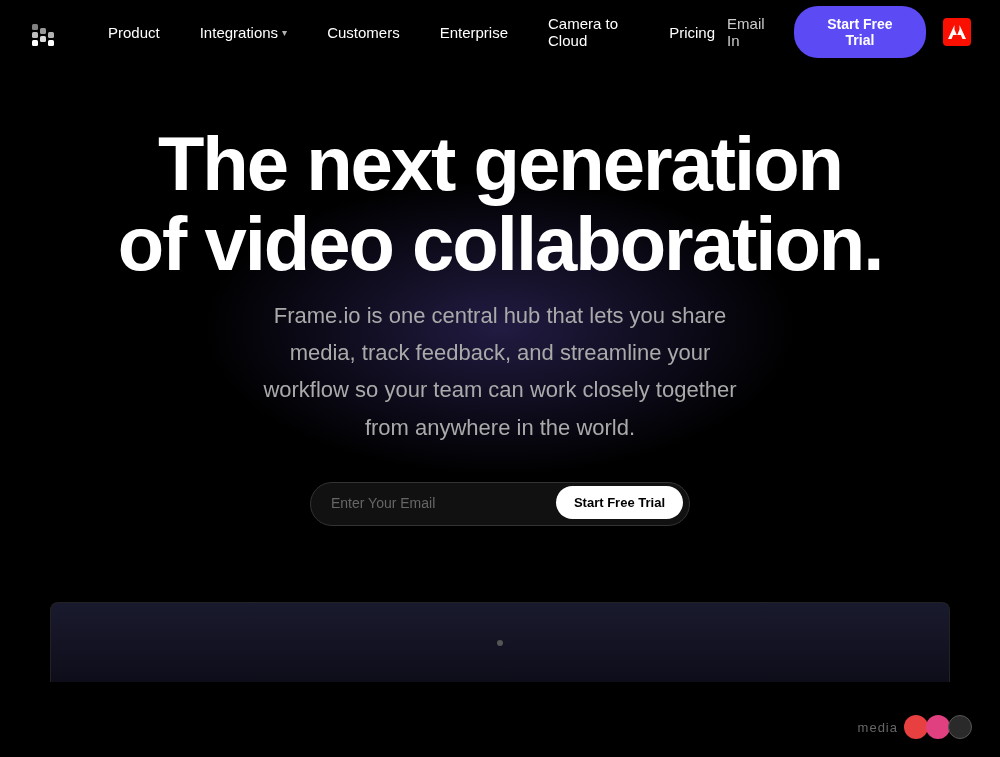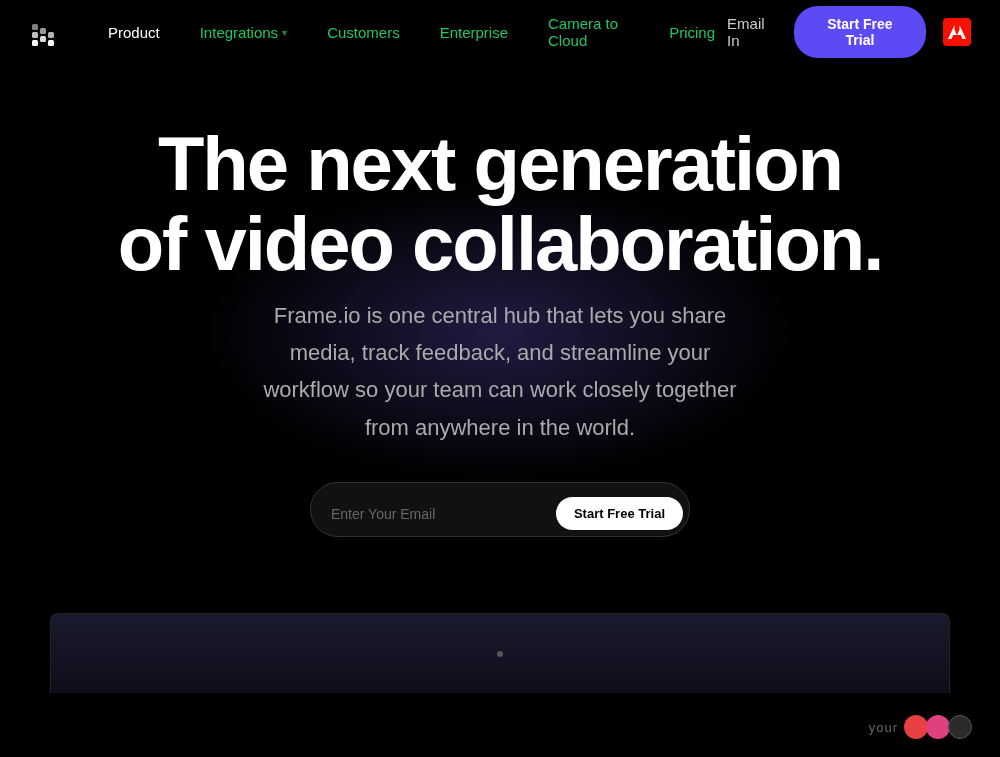--- a/index.html
+++ b/index.html
@@ -42,21 +42,21 @@
       height: 36px;
     }
 
     .nav-links {
       display: flex;
       align-items: center;
       gap: 16px;
     }
 
     .nav-link {
-      color: #22c55e;
+      color: #ffffff;
       text-decoration: none;
       font-size: 15px;
       padding: 8px 12px;
       border-radius: 6px;
       cursor: pointer;
       display: flex;
       align-items: center;
       gap: 4px;
       transition: color 0.2s;
     }
@@ -147,21 +147,21 @@
       margin-bottom: 36px;
     }
 
     
     .email-form {
       display: flex;
       align-items: center;
       background: #111;
       border: 1px solid #333;
       border-radius: 30px;
-      padding: 14px 6px 6px 20px;
+      padding: 3px 6px 6px 20px;
       width: 380px;
       position: relative;
       z-index: 1;
       margin-bottom: 76px;
     }
 
     .email-input {
       flex: 1;
       background: transparent;
       border: none;
@@ -298,17 +298,17 @@
 
   <div class="email-form">
     <input class="email-input" type="email" placeholder="Enter Your Email" style="">
     <button class="email-submit-btn">Start Free Trial</button>
   </div>
 
   <div class="preview-strip"></div>
 </section>
 
 <div class="partner-logos">
-  <span class="many-text">your</span>
+  <span class="many-text">media</span>
   <div class="partner-logo-circle circle-red"></div>
   <div class="partner-logo-circle circle-pink overlap"></div>
   <div class="partner-logo-circle circle-dark overlap"></div>
 </div>
 
 </body></html>

